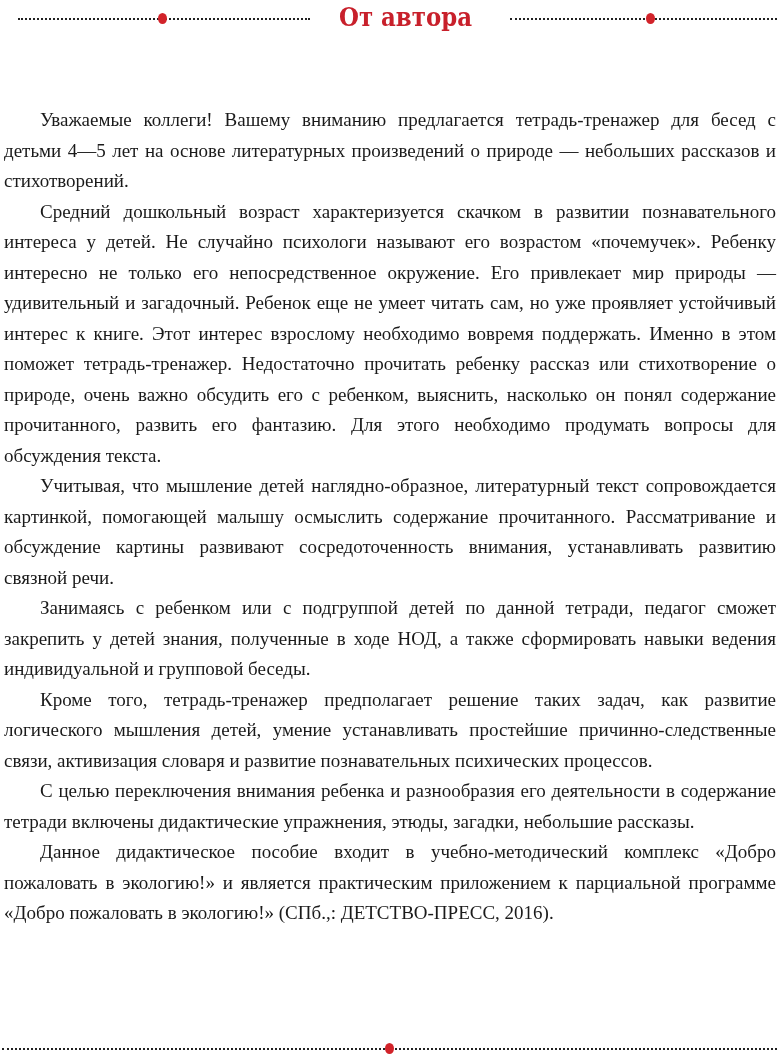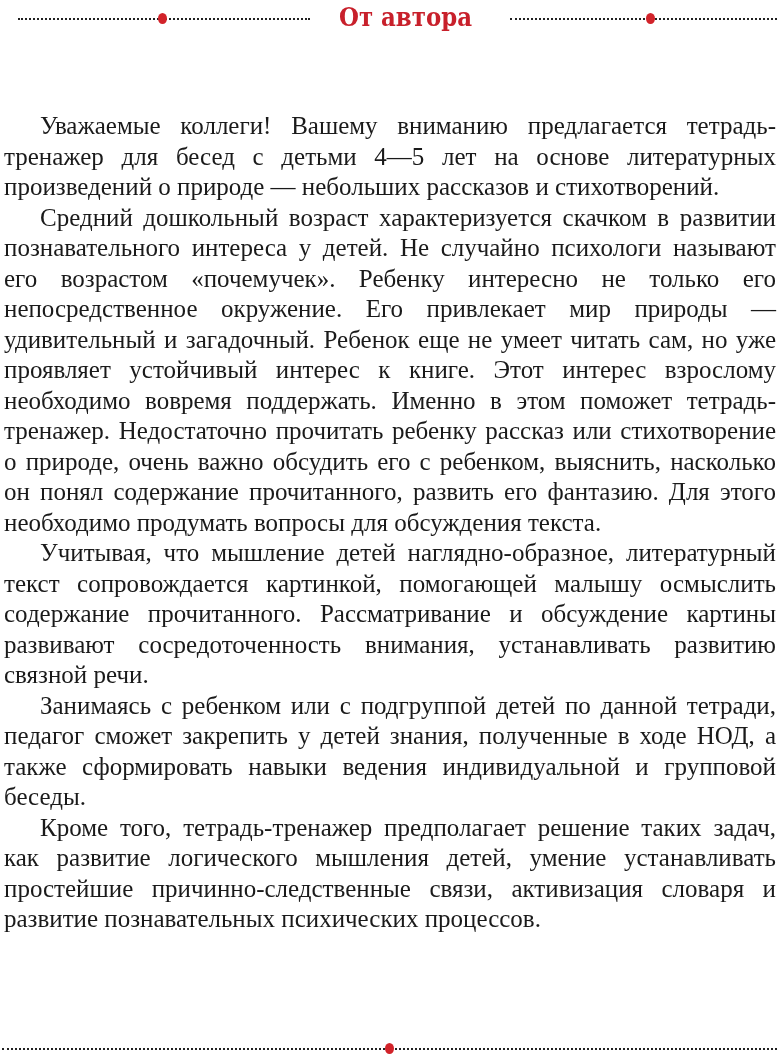--- a/index.html
+++ b/index.html
@@ -45,25 +45,24 @@
       font-size: 26px;
       color: #c8202b;
       letter-spacing: 0px;
       transform: scaleX(0.88);
     }
     .body-text {
       position: absolute;
       top: 105px;
       left: 4px;
       width: 772px;
-      font-size: 25px;
+      font-size: 19px;
       line-height: 30.5px;
       text-align: justify;
       hyphens: manual;
-      margin-top: 6px;
     }
     .body-text p {
       margin: 0;
       text-indent: 36px;
     }
     .footer {
       position: absolute;
       left: 0;
       top: 1040px;
       width: 779px;
@@ -80,18 +79,20 @@
   <div class="dotline" style="left:494px; width:283px; top:18px;"></div>
   <div class="dot" style="left:630px; top:13px;"></div>
 </div>
 
 <div class="body-text">
   <p>Уважаемые коллеги! Вашему вниманию предлагается тетрадь-тренажер для бесед с детьми 4—5 лет на основе литературных произведений о природе — небольших рассказов и стихотворений.</p>
   <p>Средний дошкольный возраст характеризуется скачком в развитии познавательного интереса у детей. Не случайно психологи называют его возрастом «почемучек». Ребенку интересно не только его непосредственное окружение. Его привлекает мир природы — удивительный и загадочный. Ребенок еще не умеет читать сам, но уже проявляет устойчивый интерес к книге. Этот интерес взрослому необходимо вовремя поддержать. Именно в этом поможет тетрадь-тренажер. Недостаточно прочитать ребенку рассказ или стихотворение о природе, очень важно обсудить его с ребенком, выяснить, насколько он понял содержание прочитанного, развить его фантазию. Для этого необходимо продумать вопросы для обсуждения текста.</p>
   <p>Учитывая, что мышление детей наглядно-образное, литературный текст сопровождается картинкой, помогающей малышу осмыслить содержание прочитанного. Рассматривание и обсуждение картины развивают сосредоточенность внимания, устанавливать развитию связной речи.</p>
   <p>Занимаясь с ребенком или с подгруппой детей по данной тетради, педагог сможет закрепить у детей знания, полученные в ходе НОД, а также сформировать навыки ведения индивидуальной и групповой беседы.</p>
   <p>Кроме того, тетрадь-тренажер предполагает решение таких задач, как развитие логического мышления детей, умение устанавливать простейшие причинно-следственные связи, активизация словаря и развитие познавательных психических процессов.</p>
+  <p>С целью переключения внимания ребенка и разнообразия его деятельности в содержание тетради включены дидактические упражнения, этюды, загадки, небольшие рассказы.</p>
+  <p>Данное дидактическое пособие входит в учебно-методический комплекс «Добро пожаловать в экологию!» и является практическим приложением к парциальной программе «Добро пожаловать в экологию!» (СПб.,: ДЕТСТВО-ПРЕСС, 2016).</p>
 </div>
 
 <div class="footer">
   <div class="dotline" style="left:2px; width:775px; top:8px;"></div>
   <div class="dot" style="left:385px; top:3px;"></div>
 </div>
 
 </body></html>

